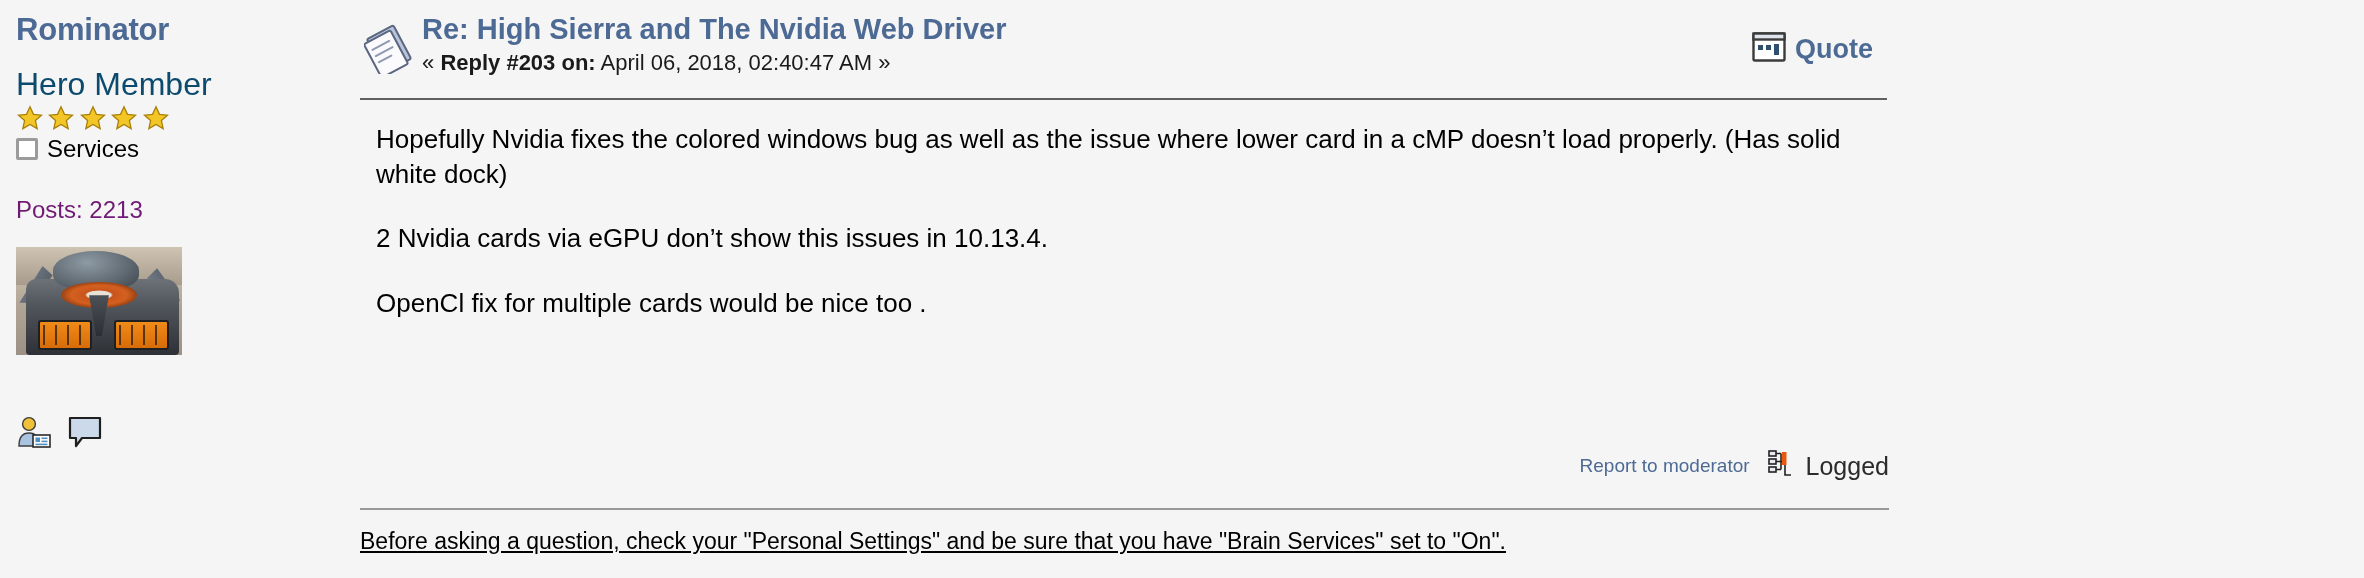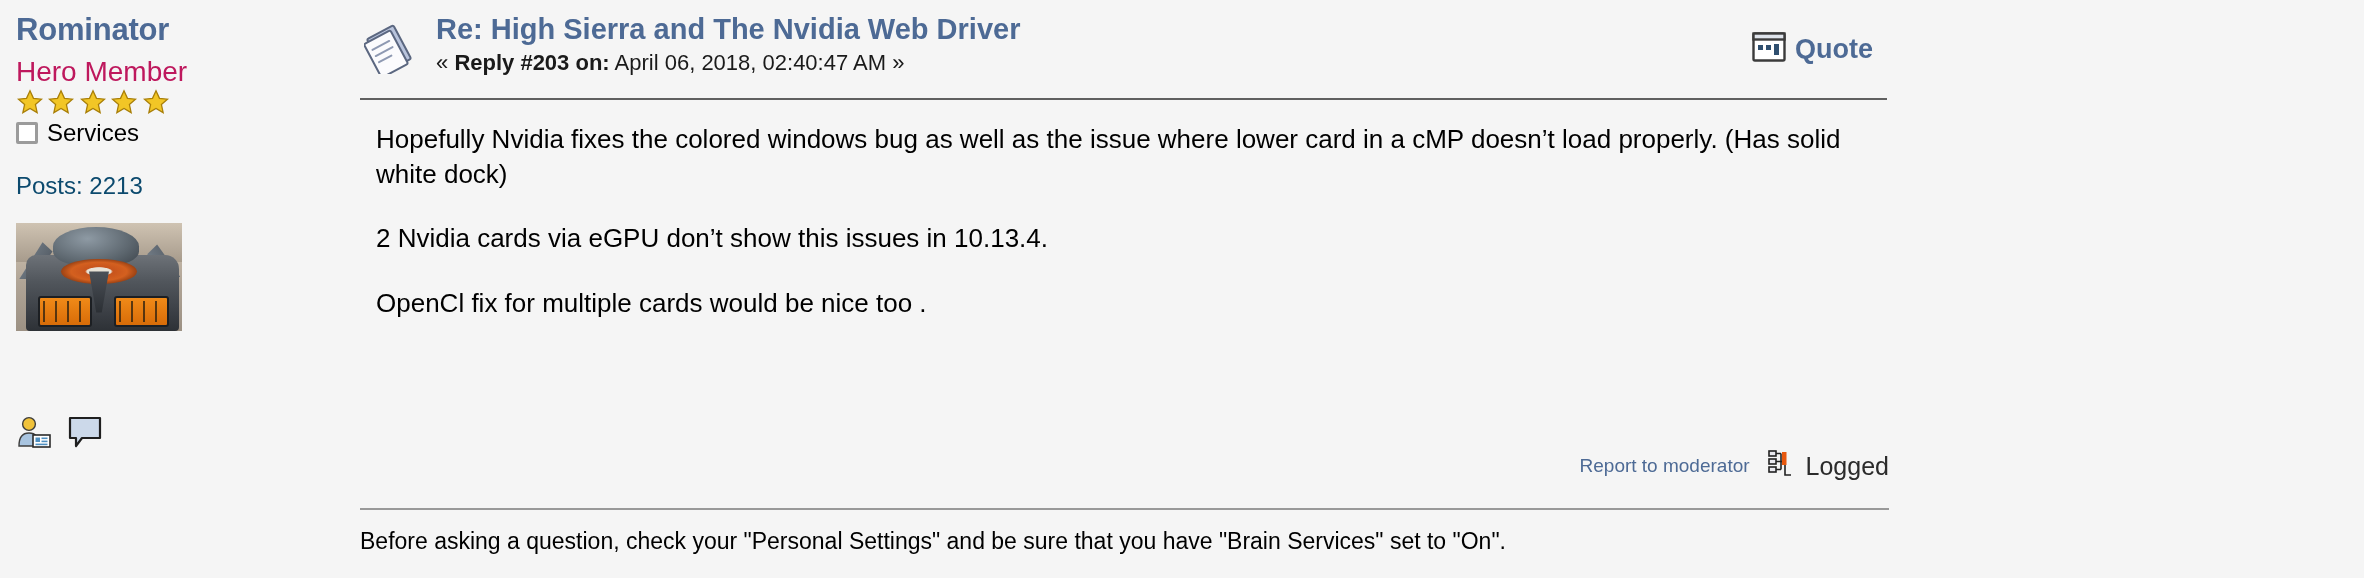--- a/index.html
+++ b/index.html
@@ -35,24 +35,24 @@
 
   .poster-name {
     font-size: 31px;
     font-weight: bold;
     color: #4d6a95;
     line-height: 1.06;
     letter-spacing: -0.2px;
   }
 
   .poster-rank {
-    font-size: 28px;
-    color: #be185d;
+    font-size: 32px;
+    color: #0c4a6e;
     line-height: 1.18;
-    margin-top: 8px;
+    margin-top: 19px;
   }
 
   .stars {
     margin-top: 1px;
     line-height: 0;
     height: 26px;
     display: block;
     white-space: nowrap;
   }
   .stars svg { display: inline-block; vertical-align: top; margin-right: -1px; }
@@ -73,22 +73,22 @@
     margin-right: 9px;
   }
   .status-text {
     font-size: 24px;
     color: #000;
     line-height: 1;
   }
 
   .posts-count {
     font-size: 24px;
-    color: #0c4a6e;
-    margin-top: 26px;
+    color: #701a75;
+    margin-top: 34px;
     line-height: 1;
   }
 
   
   .avatar {
     margin-top: 25px;
     width: 166px;
     height: 108px;
     position: relative;
     overflow: hidden;
@@ -173,21 +173,21 @@
     min-height: 72px;
   }
   .head-icon {
     width: 58px;
     flex: 0 0 58px;
     margin-left: 8px;
     margin-top: 10px;
     line-height: 0;
   }
   .head-text {
-    margin-left: 14px;
+    margin-left: 0;
     flex: 1 1 auto;
   }
   .subject {
     font-size: 29px;
     font-weight: bold;
     color: #4d6a95;
     line-height: 1.1;
     text-decoration: none;
     display: inline-block;
   }
@@ -262,20 +262,21 @@
     height: 2px;
     background: #999999;
   }
   .signature {
     position: absolute;
     left: 4px;
     bottom: 22px;
     font-size: 23px;
     color: #000;
     line-height: 1.25;
+    text-decoration: underline;
   }
 </style>
 </head>
 <body>
 
 <div class="post-wrap">
 
   <div class="poster-col">
 
     <div class="poster-name">Rominator</div>

